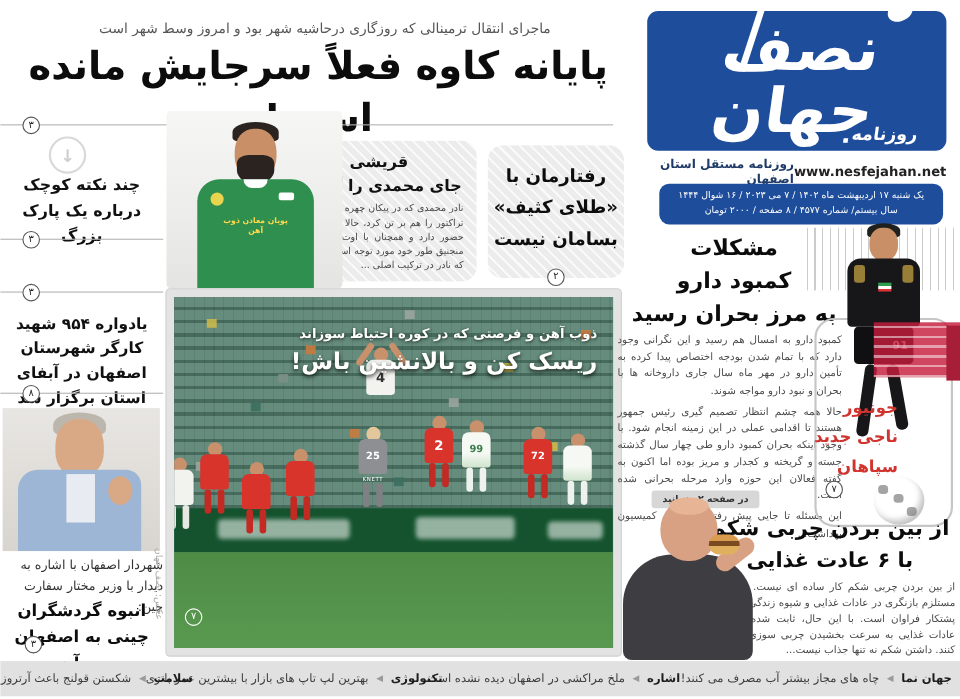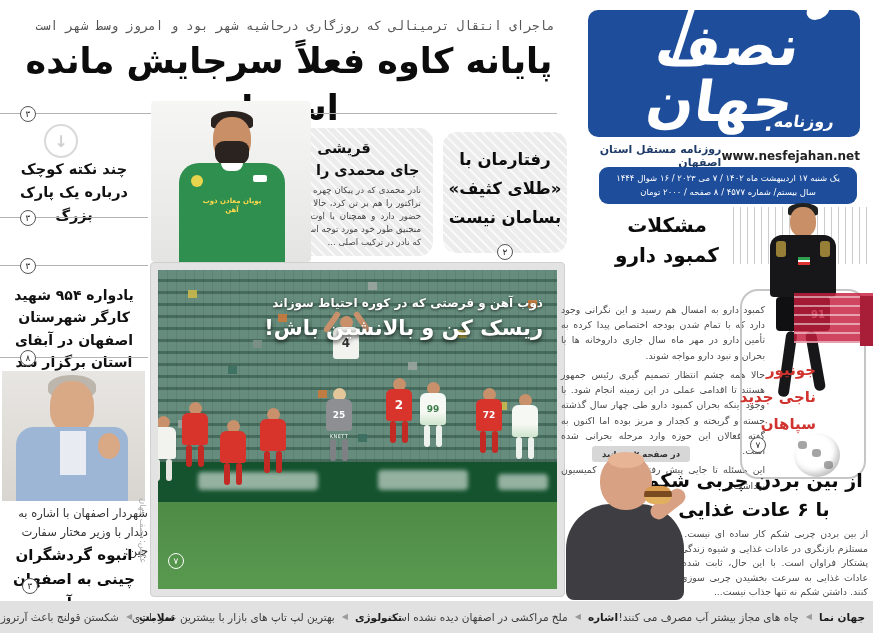--- a/index.html
+++ b/index.html
@@ -15,21 +15,21 @@
   .logo-slash{position:absolute;left:92px;top:-4px;width:6px;height:60px;background:#fff;transform:rotate(18deg);}
   .logo-blob{position:absolute;left:218px;top:-9px;width:24px;height:18px;background:#fff;border-radius:60% 40% 55% 45%;transform:rotate(-20deg);}
   .mast-meta{left:588px;top:143px;width:272px;display:flex;justify-content:space-between;align-items:center;}
   .website{font-size:12px;font-weight:bold;color:#222;direction:ltr;}
   .tagline{font-size:11px;font-weight:bold;color:#1e3a66;}
   .date-bar{left:599px;top:167px;width:258px;height:37px;background:#1e4e9b;border-radius:9px;
             display:flex;flex-direction:column;justify-content:center;gap:2px;}
   .date-bar div{color:#fff;font-size:8.5px;text-align:center;line-height:1.3;}
 
   
-  .lead-kicker{left:30px;top:18px;width:530px;text-align:center;font-size:12.5px;color:#555;font-family:Liberation Mono, monospace;}
+  .lead-kicker{left:30px;top:18px;width:530px;text-align:center;font-size:12.5px;color:#555;}
   .lead-headline{left:0px;top:38px;width:578px;text-align:center;font-size:35px;font-weight:bold;color:#0c0c0c;line-height:1.35;}
   .rule{height:1px;background:#b3b3b3;}
 
   
   .pnum{width:16px;height:16px;border:1.4px solid #555;border-radius:50%;background:#fff;
         display:flex;align-items:center;justify-content:center;font-size:9px;color:#222;box-sizing:border-box;}
   .pnum.white{border-color:#fff;color:#fff;background:transparent;}
 
   
   .sb-item{width:148px;text-align:center;font-weight:bold;color:#111;}
@@ -327,20 +327,21 @@
       <div class="ov-kicker">ذوب آهن و فرصتی که در کوره احتیاط سوزاند</div>
       <div class="ov-head">ریسک کن و بالانشین باش!</div>
       <div class="pnum white" style="position:absolute;left:10px;bottom:20px;">۷</div>
     </div>
   </div>
   <div class="abs photo-credit">عکس: نصف جهان</div>
 
   <div class="abs med-title">
     <span>مشکلات</span><br>
     <span>کمبود دارو</span><br>
+    <span>به مرز بحران رسید</span>
   </div>
   <div class="abs med-body">
     <p>کمبود دارو به امسال هم رسید و این نگرانی وجود دارد که با تمام شدن بودجه اختصاص پیدا کرده به تأمین دارو در مهر ماه سال جاری داروخانه ها با بحران و نبود دارو مواجه شوند.</p>
     <p>حالا همه چشم انتظار تصمیم گیری رئیس جمهور هستند تا اقدامی عملی در این زمینه انجام شود. با وجود اینکه بحران کمبود دارو طی چهار سال گذشته جسته و گریخته و کجدار و مریز بوده اما اکنون به گفته فعالان این حوزه وارد مرحله بحرانی شده است.</p>
     <p>این مسئله تا جایی پیش رفته که رئیس کمیسیون بهداشت...</p>
   </div>
   <div class="abs badge light" style="left:592px;top:446px;">در صفحه ۲ بخوانید</div>
 
   <div class="abs pinstripes"></div>
   <div class="abs sep-card">

